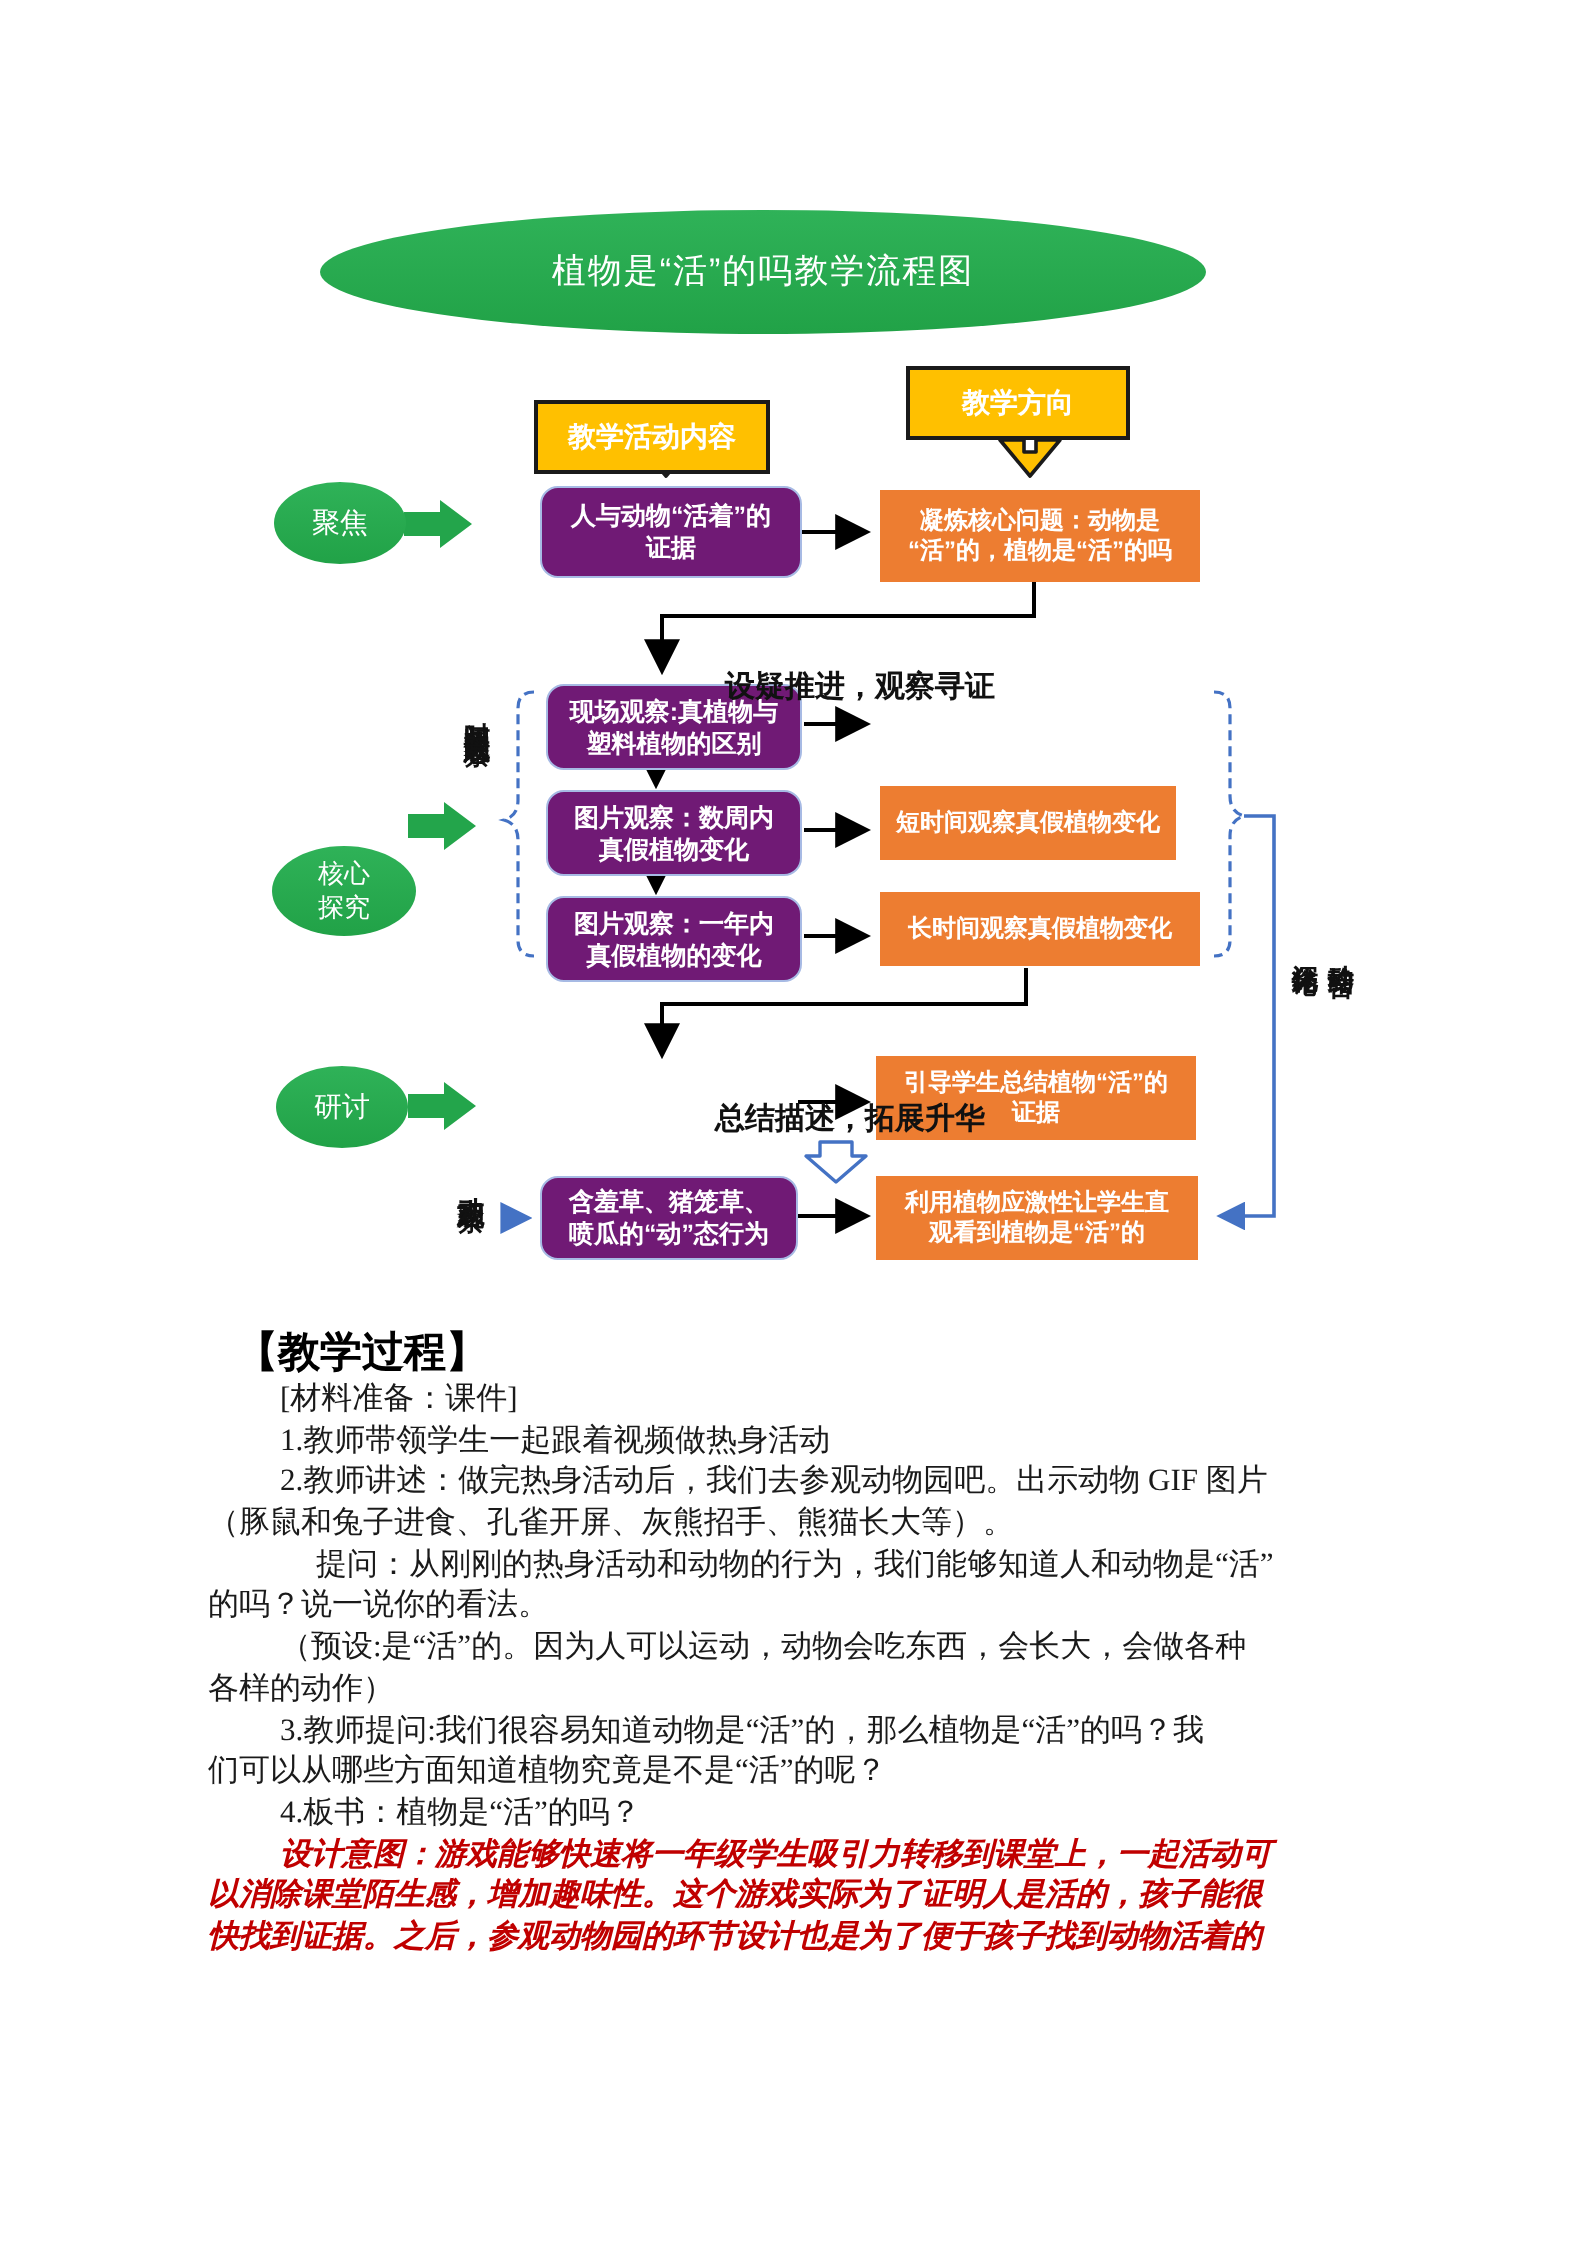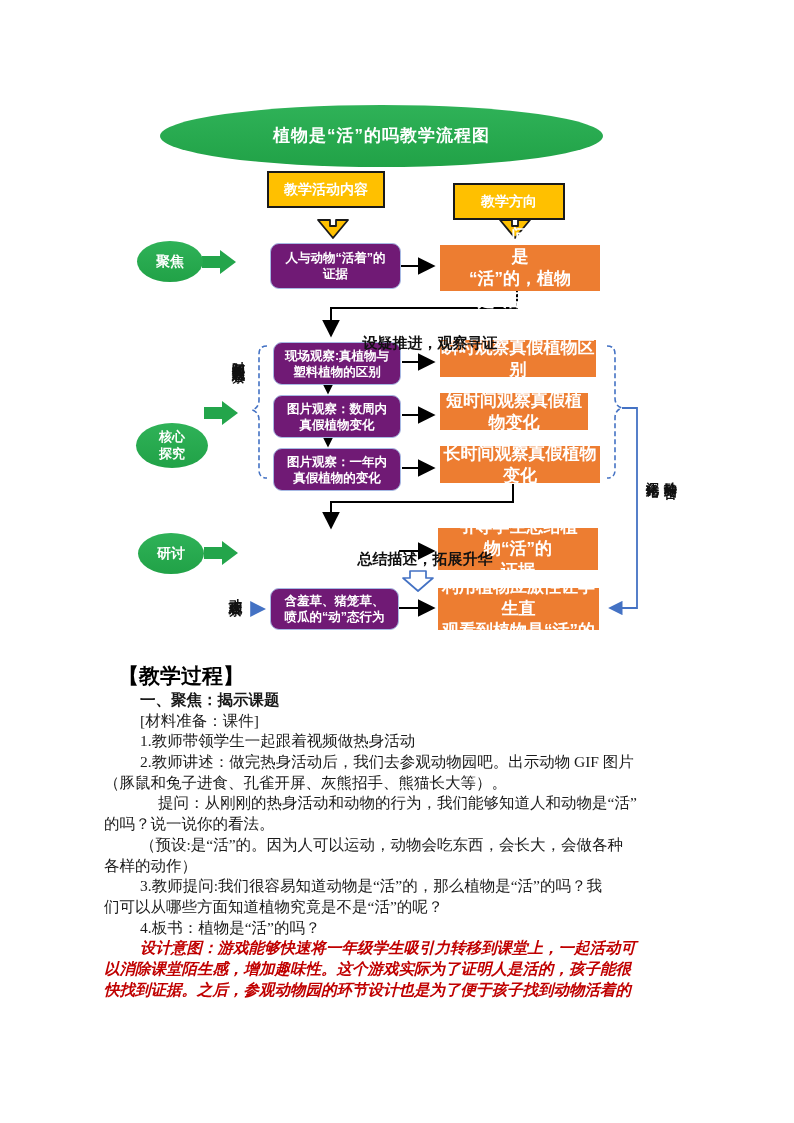--- a/index.html
+++ b/index.html
@@ -2,28 +2,28 @@
 <html><head>
 <meta charset="utf-8">
 <style>
   html,body{margin:0;padding:0;background:#e8e8e8;}
   .page{position:relative;width:794px;height:1123px;background:#ffffff;margin:0 auto;
         font-family:"Liberation Sans",sans-serif;overflow:hidden;}
   .fc{position:absolute;left:0;top:0;width:794px;height:660px;}
   .fc svg{position:absolute;left:0;top:0;z-index:1;}
   .node{position:absolute;z-index:2;display:flex;align-items:center;justify-content:center;
         text-align:center;white-space:pre-line;line-height:1.28;}
-  .ellipse{border-radius:50%;color:#fff;font-weight:bold;
+  .ellipse{border-radius:50%;color:#fff;font-weight:normal;
         background:linear-gradient(180deg,#2fb258,#21a247);}
   .title-ellipse{left:160px;top:105px;width:443px;height:62px;font-size:17px;letter-spacing:1px;}
   .ybox{height:37px;background:#ffc000;border:2px solid #1a1a1a;color:#fff;font-weight:bold;
         font-size:14px;box-sizing:border-box;}
   .bluebox{background:#701a75;border:1px solid #a7bae4;border-radius:9px;color:#fff;
         font-weight:bold;font-size:12.5px;box-sizing:border-box;}
-  .orangebox{background:#ed7d31;color:#fff;font-weight:bold;font-size:17px;box-sizing:border-box;}
+  .orangebox{background:#ed7d31;color:#fff;font-weight:bold;font-size:12px;box-sizing:border-box;}
   .conn-label{position:absolute;z-index:2;font-weight:bold;color:#111;font-size:15px;
         text-align:center;white-space:nowrap;margin-top:44px;}
   .vtext{position:absolute;z-index:2;writing-mode:vertical-rl;font-weight:bold;color:#111;
         font-size:13px;letter-spacing:1px;white-space:nowrap;}
   .doc{position:absolute;left:104px;top:662px;width:672px;
         font-family:"Liberation Serif",serif;color:#1a1a1a;font-size:15.5px;}
   .doc-heading{font-family:"Liberation Sans",sans-serif;font-size:21px;font-weight:bold;
         color:#000;margin:0 0 0 14px;}
   .line{height:20.7px;line-height:20.7px;white-space:nowrap;}
   .ind1{padding-left:36px;}
@@ -70,61 +70,59 @@
       <path fill="none" stroke="#4472c4" stroke-width="1.6" stroke-dasharray="5 3" d="M607,346 Q615,346 615,354 L615,398 Q615,406 622,408 Q615,410 615,418 L615,470 Q615,478 607,478"></path>
 
       <polyline points="622,408 637,408 637,608 611,608" fill="none" stroke="#4472c4" stroke-width="1.8" marker-end="url(#arrU)"></polyline>
       <line x1="252" y1="609" x2="263" y2="609" stroke="#4472c4" stroke-width="2" marker-end="url(#arrU)"></line>
 
       <polygon points="410,571 426,571 426,578 433,578 418,591 403,578 410,578" fill="#ffffff" stroke="#4472c4" stroke-width="1.7" stroke-linejoin="round"></polygon>
     </svg>
 
     <div class="node ellipse title-ellipse">植物是“活”的吗教学流程图</div>
 
-    <div class="node ybox" style="left:267px;top:171px;width:118px;">教学活动内容</div>
+    <div class="node ybox" style="left:267px;top:200px;width:118px;">教学活动内容</div>
     <div class="node ybox" style="left:453px;top:183px;width:112px;">教学方向</div>
 
     <div class="node ellipse" style="left:137px;top:241px;width:66px;height:41px;font-size:14px;">聚焦</div>
     <div class="node ellipse" style="left:136px;top:391px;width:72px;height:45px;font-size:13px;margin-top:32px;">核心
 探究</div>
     <div class="node ellipse" style="left:138px;top:533px;width:66px;height:41px;font-size:14px;">研讨</div>
 
     <div class="node bluebox" style="left:270px;top:243px;width:131px;height:46px;">人与动物“活着”的
 证据</div>
     <div class="node bluebox" style="left:273px;top:342px;width:128px;height:43px;">现场观察:真植物与
 塑料植物的区别</div>
     <div class="node bluebox" style="left:273px;top:395px;width:128px;height:43px;">图片观察：数周内
 真假植物变化</div>
     <div class="node bluebox" style="left:273px;top:448px;width:128px;height:43px;">图片观察：一年内
 真假植物的变化</div>
     <div class="node bluebox" style="left:270px;top:588px;width:129px;height:42px;">含羞草、猪笼草、
 喷瓜的“动”态行为</div>
 
     <div class="node orangebox" style="left:440px;top:245px;width:160px;height:46px;">凝炼核心问题：动物是
 “活”的，植物是“活”的吗</div>
-    <div class="node orangebox" style="left:440px;top:340px;width:156px;height:37px;">瞬时观察真假植物区别</div>
     <div class="node orangebox" style="left:440px;top:393px;width:148px;height:37px;">短时间观察真假植物变化</div>
     <div class="node orangebox" style="left:440px;top:446px;width:160px;height:37px;">长时间观察真假植物变化</div>
     <div class="node orangebox" style="left:438px;top:528px;width:160px;height:42px;">引导学生总结植物“活”的
 证据</div>
     <div class="node orangebox" style="left:438px;top:588px;width:161px;height:42px;">利用植物应激性让学生直
 观看到植物是“活”的</div>
 
     <div class="conn-label" style="left:340px;top:290px;width:180px;">设疑推进，观察寻证</div>
     <div class="conn-label" style="left:335px;top:506px;width:180px;">总结描述，拓展升华</div>
 
     <div class="vtext" style="left:229px;top:351px;">时间相关的静态观察</div>
     <div class="vtext" style="left:226px;top:587px;font-size:13.5px;letter-spacing:1.5px;">动态观察</div>
     <div class="vtext" style="left:661px;top:472px;">动静结合</div>
     <div class="vtext" style="left:643px;top:472px;">深化结论</div>
   </div>
 
   <div class="doc">
     <div class="doc-heading">【教学过程】</div>
-    <div class="line ind1 b">一、聚焦：揭示课题</div>
     <div class="line ind1">[材料准备：课件]</div>
     <div class="line ind1">1.教师带领学生一起跟着视频做热身活动</div>
     <div class="line ind1">2.教师讲述：做完热身活动后，我们去参观动物园吧。出示动物 GIF 图片</div>
     <div class="line">（豚鼠和兔子进食、孔雀开屏、灰熊招手、熊猫长大等）。</div>
     <div class="line ind2">提问：从刚刚的热身活动和动物的行为，我们能够知道人和动物是“活”</div>
     <div class="line">的吗？说一说你的看法。</div>
     <div class="line ind1">（预设:是“活”的。因为人可以运动，动物会吃东西，会长大，会做各种</div>
     <div class="line">各样的动作）</div>
     <div class="line ind1">3.教师提问:我们很容易知道动物是“活”的，那么植物是“活”的吗？我</div>
     <div class="line">们可以从哪些方面知道植物究竟是不是“活”的呢？</div>

